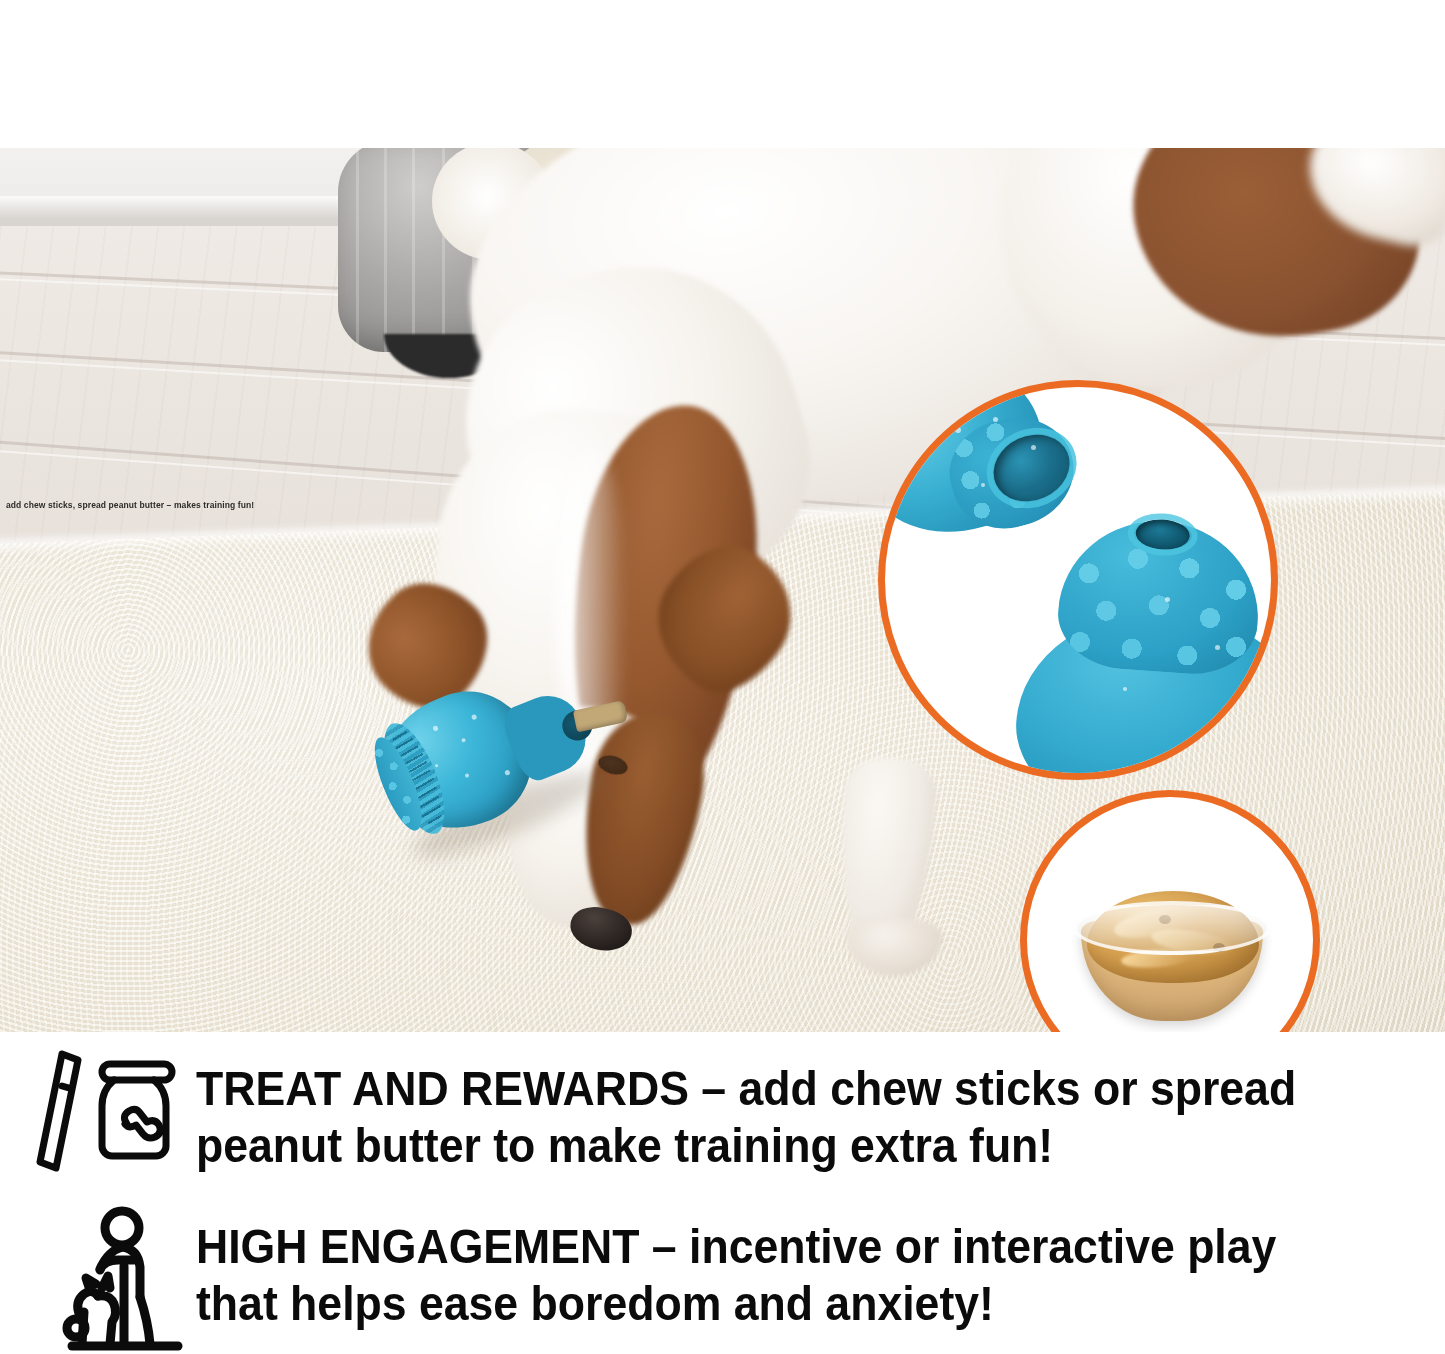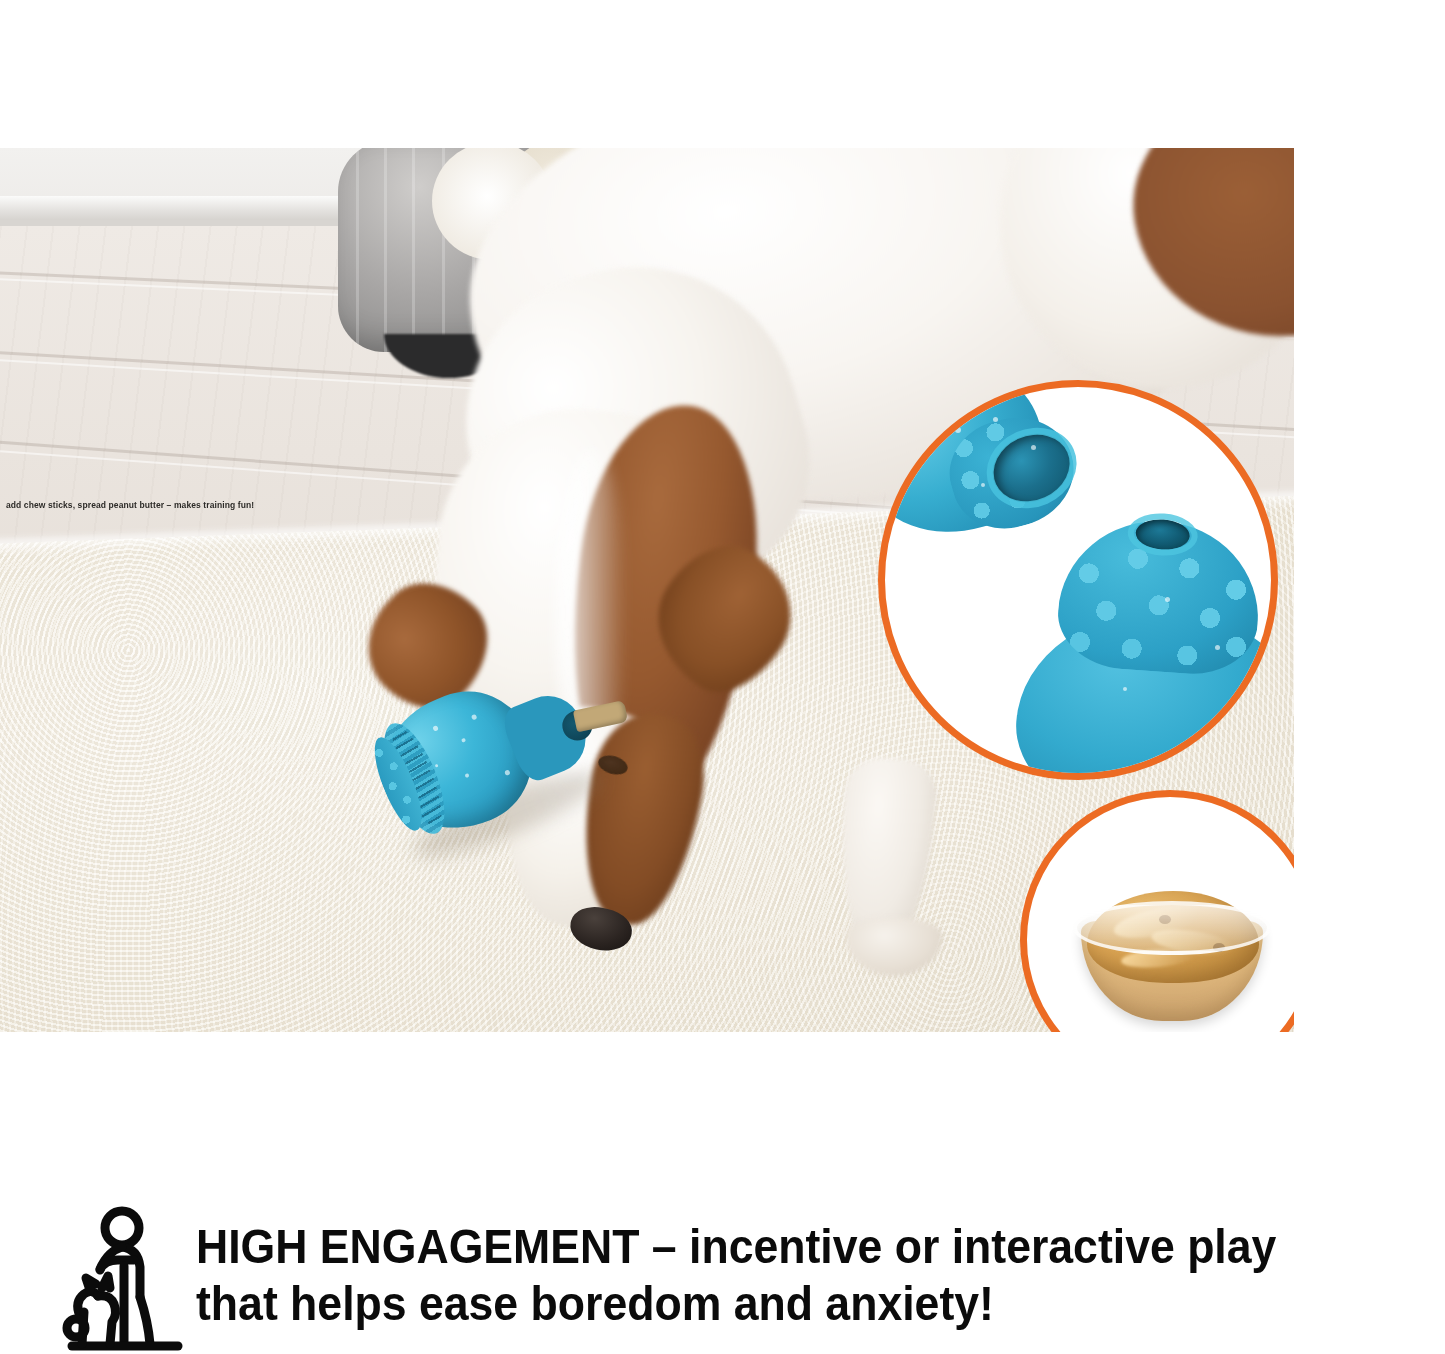--- a/index.html
+++ b/index.html
@@ -25,21 +25,21 @@
     line-height:112px;
     letter-spacing:-1px;
     color:#EC6B23;
     transform:scaleX(0.80);
     transform-origin:left top;
     white-space:nowrap;
   }
 
   
   #photo{
-    position:absolute; left:0; top:148px; width:1294px; height:884px;
+    position:absolute; left:0; top:148px; width:1445px; height:884px;
     overflow:hidden;
     background:#fde047;
   }
 
   
   .wall{
     position:absolute; left:0; top:0; width:1445px; height:120px;
     background:linear-gradient(180deg,#f2f1ef 0%,#eae7e4 100%);
   }
   .baseboard{
@@ -567,20 +567,40 @@
           <div class="pbNut" style="left:126px; top:52px;"></div>
         </div>
         <div class="pbGlassRim"></div>
       </div>
     </div>
 
   </div>
 
   <div id="features">
 
+    <div class="featRow" id="featRow1">
+      <div class="featIcon" id="icon1">
+        <svg viewBox="0 0 152 132" width="152" height="132" aria-hidden="true">
+          <g fill="none" stroke="#0b0b0b" stroke-width="7" stroke-linejoin="round" stroke-linecap="round">
+
+            <path d="M30 4 L46 10 L24 118 L8 112 Z"></path>
+            <path d="M30 36 L37 38"></path>
+
+            <path d="M78 14 h54 a8 8 0 0 1 0 16 h-54 a8 8 0 0 1 0 -16 z"></path>
+
+            <path d="M82 30 q-12 10 -12 26 v40 a10 10 0 0 0 10 10 h44 a10 10 0 0 0 10 -10 v-40 q0 -16 -12 -26"></path>
+
+            <path d="M95 74 q-6 -8 2 -13 q7 -4 11 2 l7 9 q8 -4 12 3 q4 8 -4 12 q-7 3 -12 -3 l-7 -9 q-7 4 -11 -1 z"></path>
+          </g>
+        </svg>
+      </div>
+      <div class="featText" id="featText1">
+        <span class="lead">TREAT AND REWARDS</span><span class="rest"> – add chew sticks or spread peanut butter to make training extra fun!</span>
+      </div>
+    </div>
 
     <div class="featRow" id="featRow2">
       <div class="featIcon" id="icon2">
         <svg viewBox="0 0 140 148" width="140" height="148" aria-hidden="true">
           <g fill="none" stroke="#0b0b0b" stroke-width="9" stroke-linejoin="round" stroke-linecap="round">
 
             <circle cx="76" cy="24" r="17"></circle>
 
             <path d="M76 43 q16 2 18 20 l0 30"></path>
             <path d="M76 43 q-14 4 -22 22"></path>

